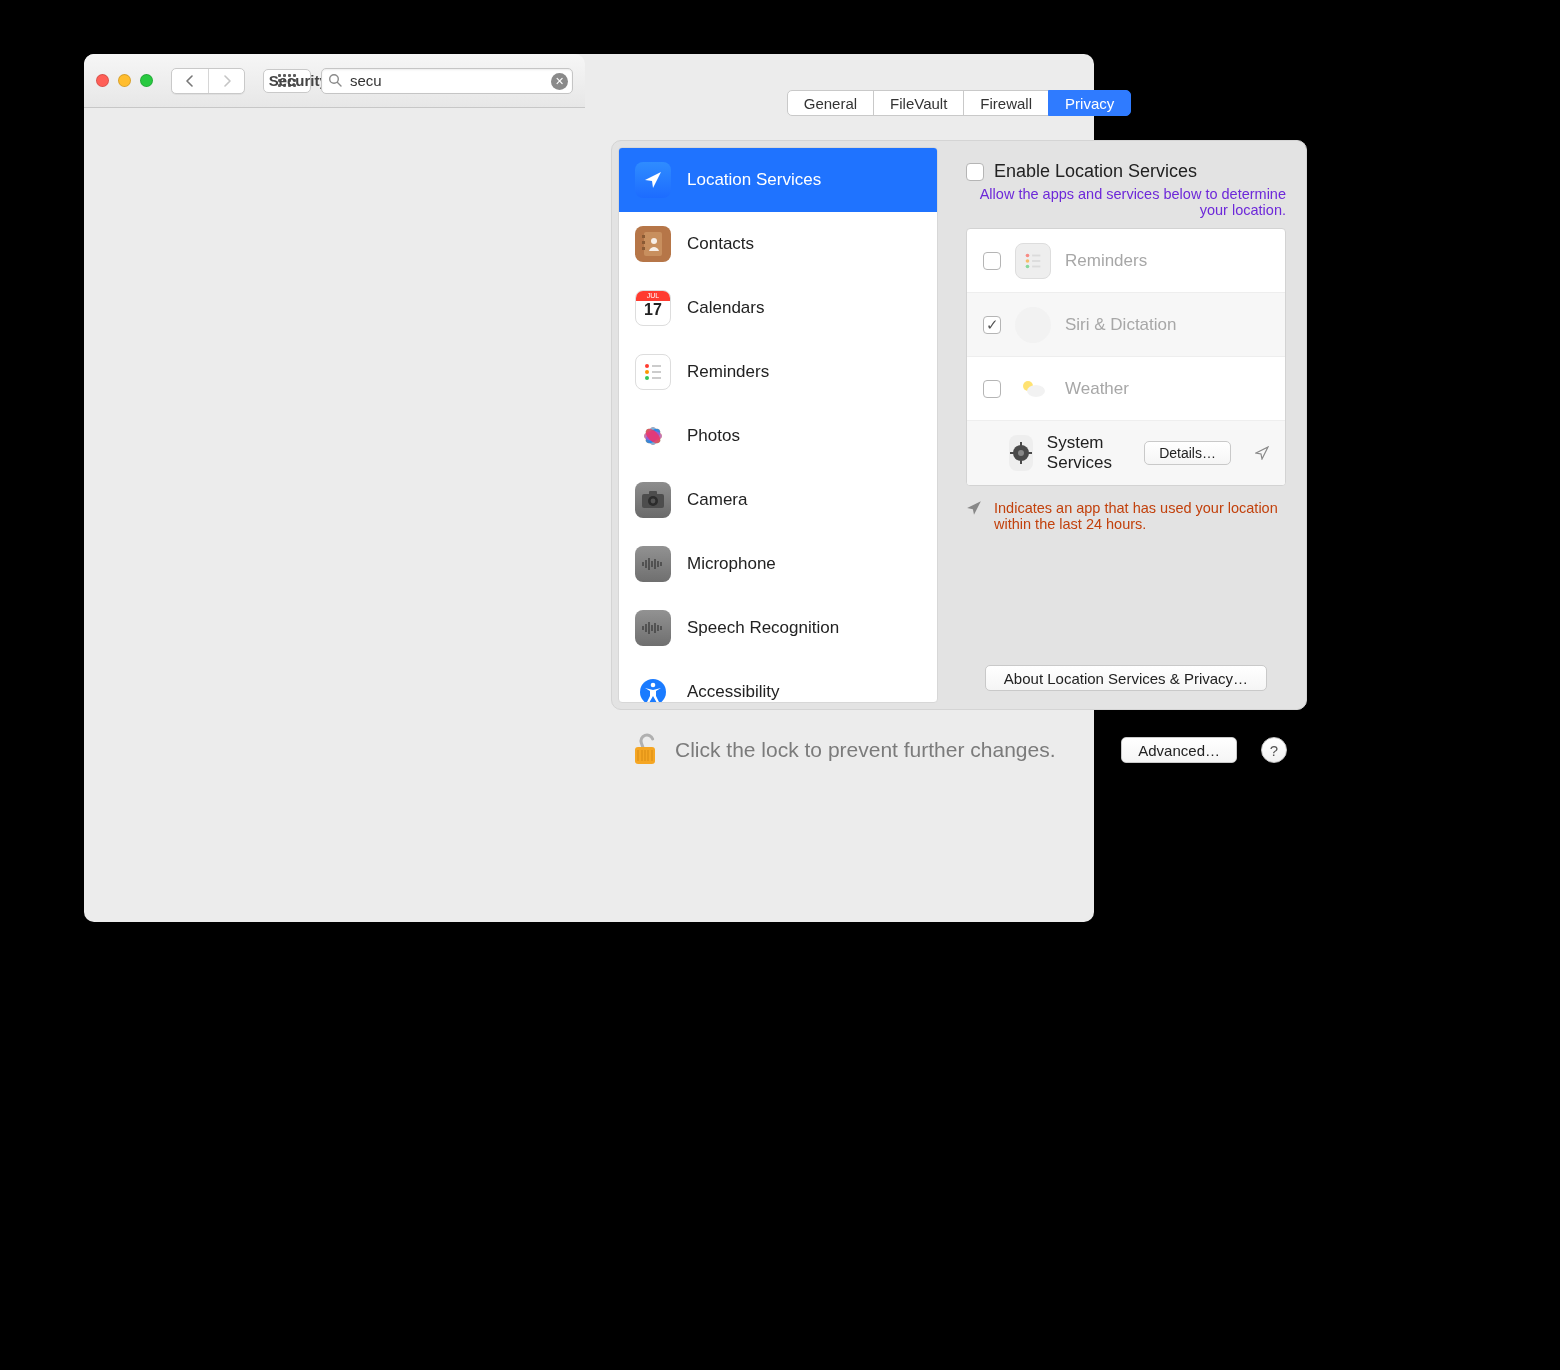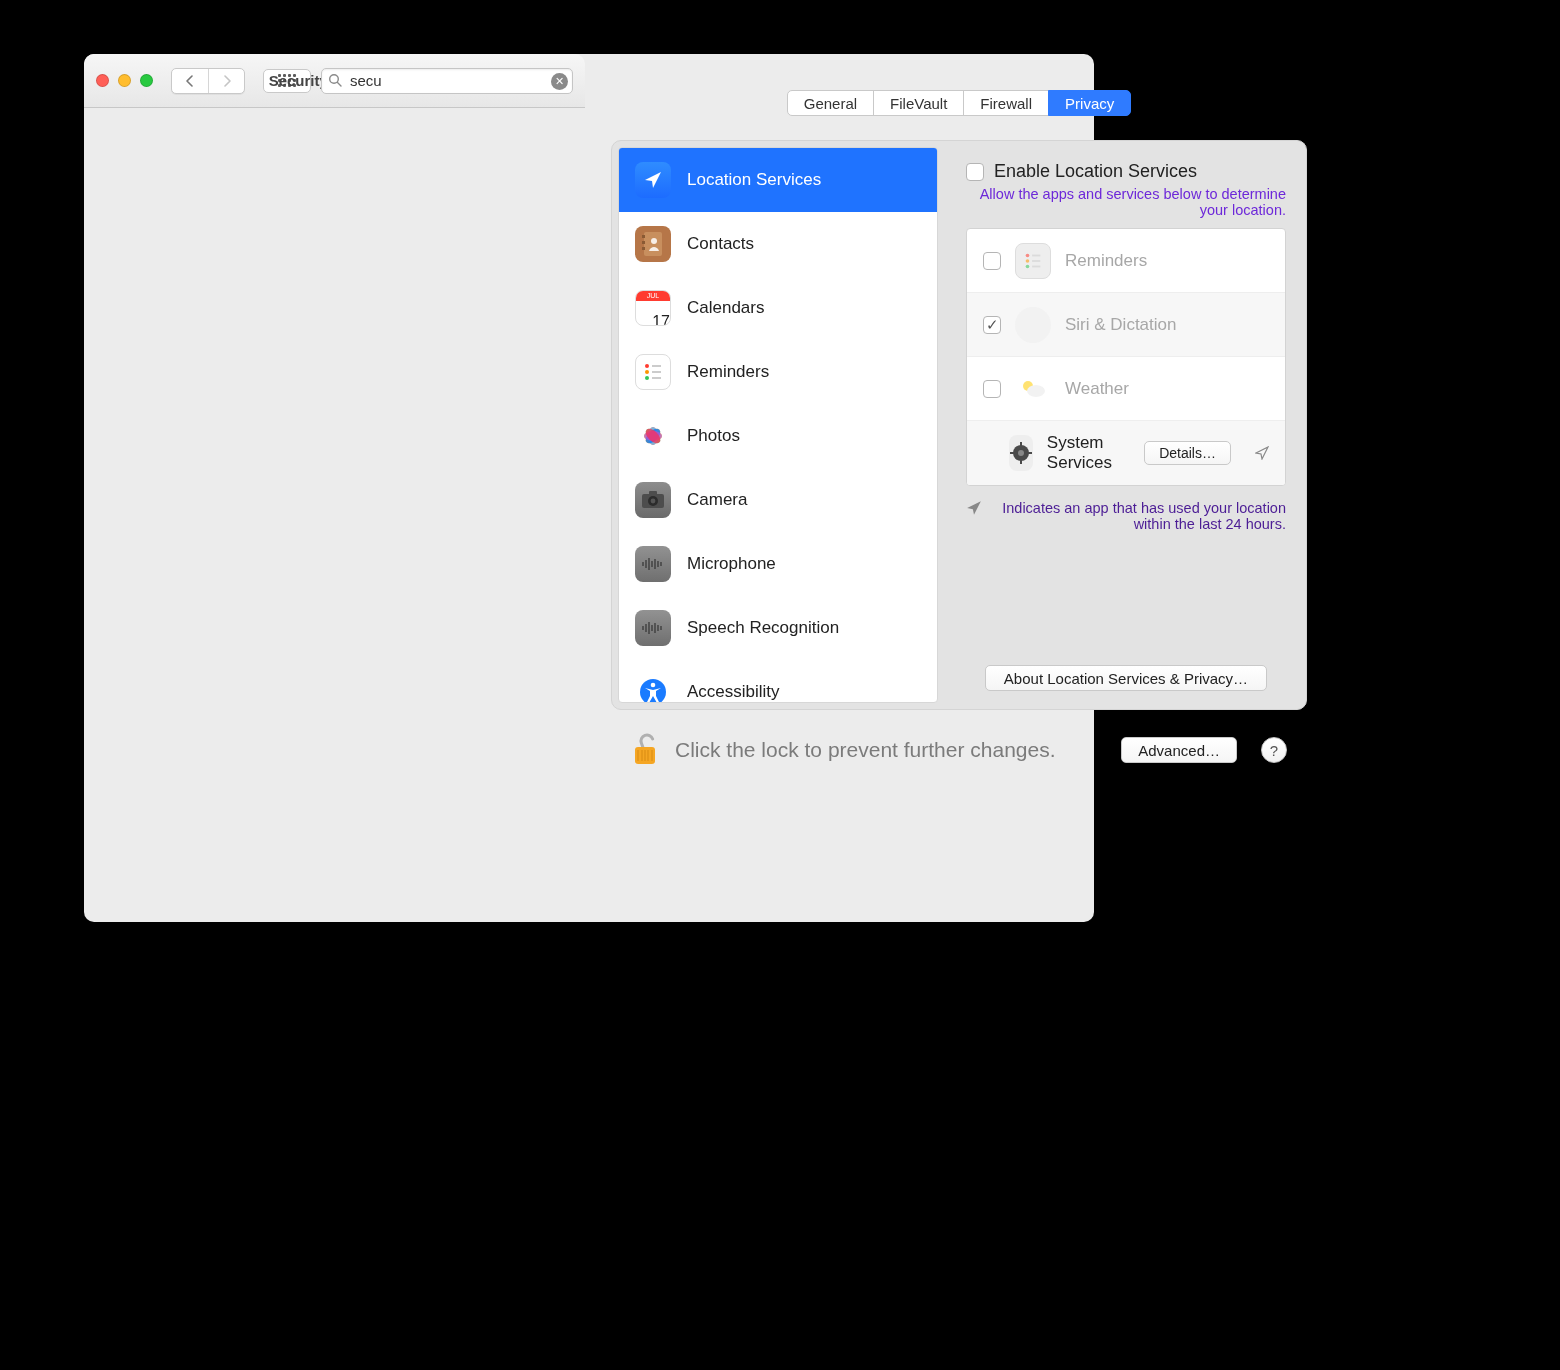--- a/index.html
+++ b/index.html
@@ -44,32 +44,32 @@
   .chk{ width:18px; height:18px; border:1px solid #b5b5b5; border-radius:4px; background:#fff; display:inline-block; position:relative;}
   .chk.checked::after{ content:"✓"; position:absolute; left:2px; top:-1px; font-size:15px; color:#555;}
   .desc{ font-size:14.5px; color:#6d28d9; margin-bottom:10px;text-align:right;}
   .applist{ background:#fff; border:1px solid #d3d3d3; border-radius:4px; overflow:hidden;}
   .app-row{ display:flex; align-items:center; gap:14px; height:64px; padding:0 16px; font-size:17px; color:#a7a7a7; border-bottom:1px solid #eee;}
   .app-row:nth-child(even){ background:#f7f7f7;}
   .app-row:last-child{ border-bottom:0; color:#222;}
   .app-row .app-icon{ width:36px; height:36px; border-radius:8px; background:#eee; display:flex; align-items:center; justify-content:center;}
   .details-btn{ margin-left:auto; height:24px; padding:0 14px; border:1px solid #c9c9c9; border-radius:5px; background:linear-gradient(#fff,#f5f5f5); font-size:14px; color:#222;}
   .arrow-mini{ margin-left:10px; color:#888;}
-  .note-row{ display:flex; gap:12px; align-items:flex-start; font-size:14.5px; color:#4c1d95; margin-top:14px;text-align:right;}
+  .note-row{ display:flex; gap:12px; align-items:flex-start; font-size:14.5px; color:#c2410c; margin-top:14px;}
   .about-btn{ align-self:center; margin-top:auto; height:26px; padding:0 18px; border:1px solid #c9c9c9; border-radius:5px; background:linear-gradient(#fff,#f5f5f5); font-size:15px; color:#222;}
   .footer{ display:flex; align-items:center; padding: 22px 20px 18px; gap:14px;}
   .lock-text{ font-size:21px; color:#7b7b7b;}
   .adv-btn{ margin-left:auto; height:26px; padding:0 16px; border:1px solid #c9c9c9; border-radius:5px; background:linear-gradient(#fff,#f5f5f5); font-size:15px; color:#222;text-align:right;}
   .help{ width:26px; height:26px; border:1px solid #c9c9c9; border-radius:50%; background:linear-gradient(#fff,#f2f2f2); color:#555; display:flex; align-items:center; justify-content:center; font-size:15px; margin-left:10px;}
   
   .ic-loc{ background:linear-gradient(#2f8cff,#1d6cff); color:#fff;}
   .ic-contacts{ background:#b67648;}
   .ic-cal{ background:#fff; border:1px solid #ddd; position:relative; overflow:hidden;}
   .ic-cal .top{ position:absolute; top:0;left:0;right:0;height:10px;background:#ff3b30; color:#fff; font-size:7px; text-align:center; line-height:10px;}
-  .ic-cal .num{ position:absolute; top:22px;left:0;right:0; text-align:right; font-size:16px; color:#222; font-weight:400;}
+  .ic-cal .num{ position:absolute; top:10px;left:0;right:0; text-align:center; font-size:16px; color:#222; font-weight:700;}
   .ic-rem{ background:#fff; border:1px solid #ddd;}
   .ic-photos{ background:#fff;}
   .ic-camera{ background:linear-gradient(#8d8d8d,#6a6a6a);}
   .ic-mic, .ic-speech{ background:linear-gradient(#929292,#6f6f6f);}
   .ic-acc{ background:#fff;}
   .ic-sys{ background:linear-gradient(#8a8a8a,#6b6b6b);}
   .ic-siri{ background:radial-gradient(circle at 40% 40%, #c26bff,#4b7dff,#1b2a66);}
   .ic-weather{ background:#fff;}
   svg{ display:block;}
 </style>

